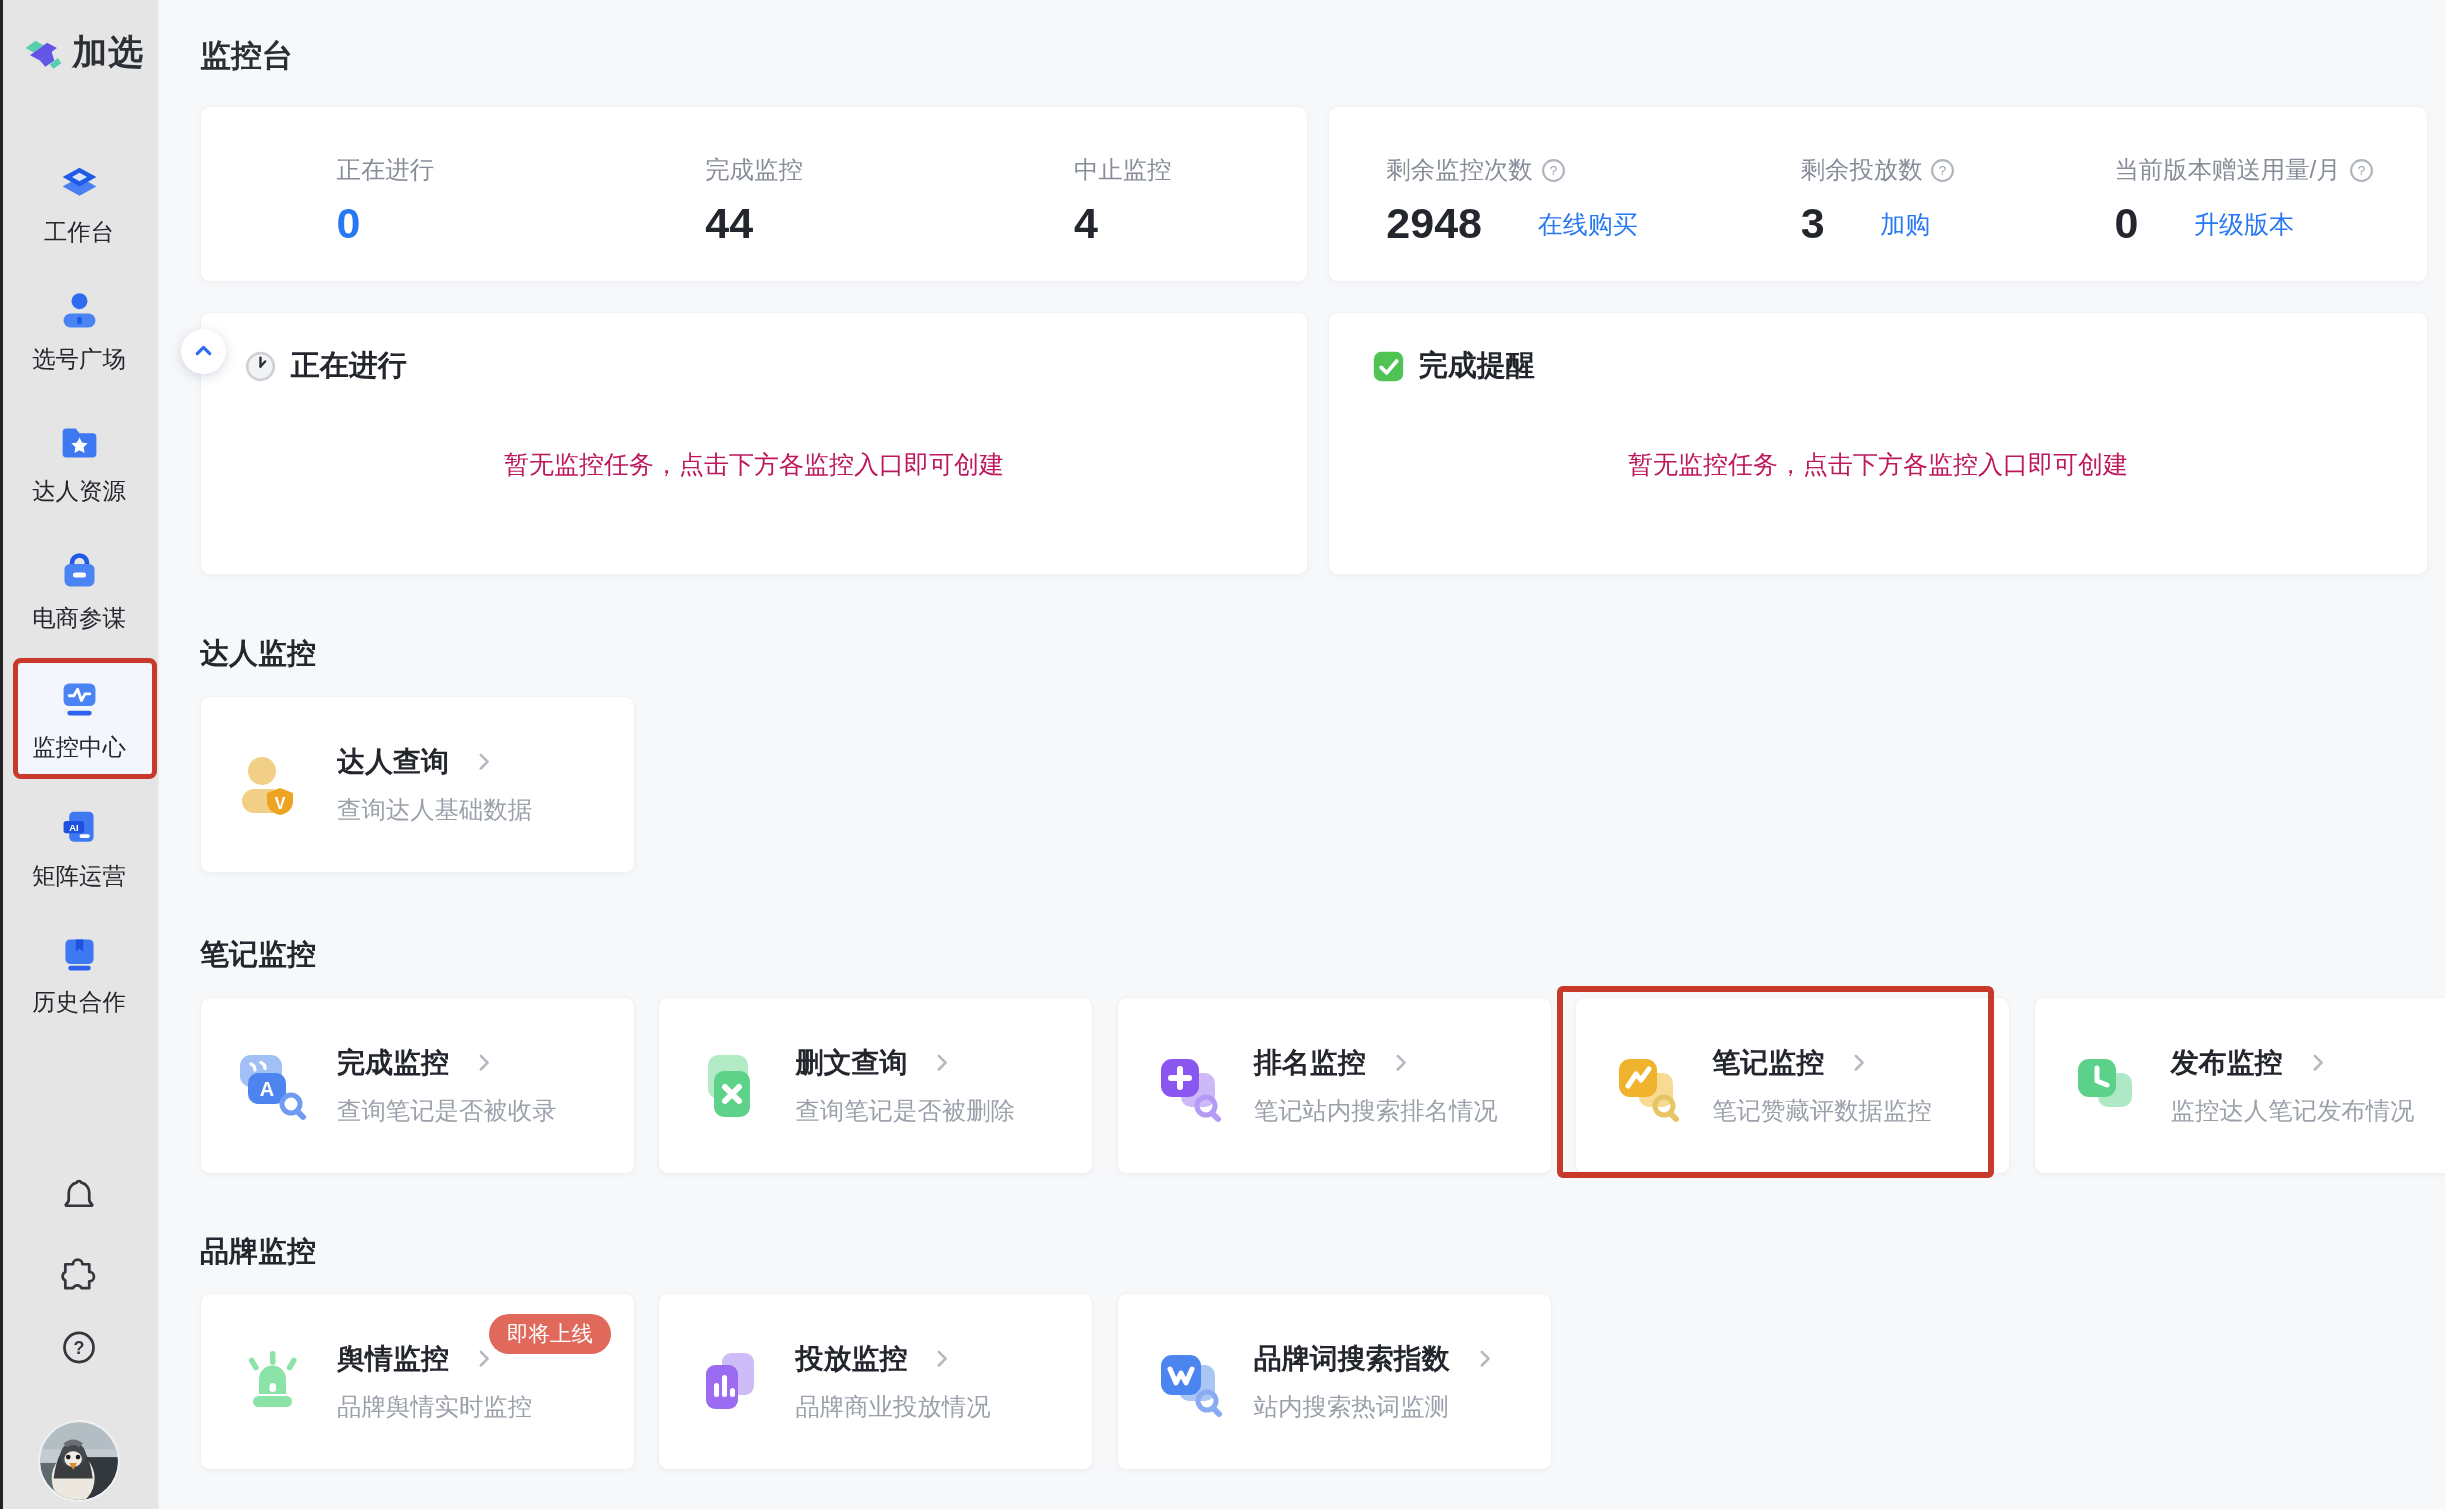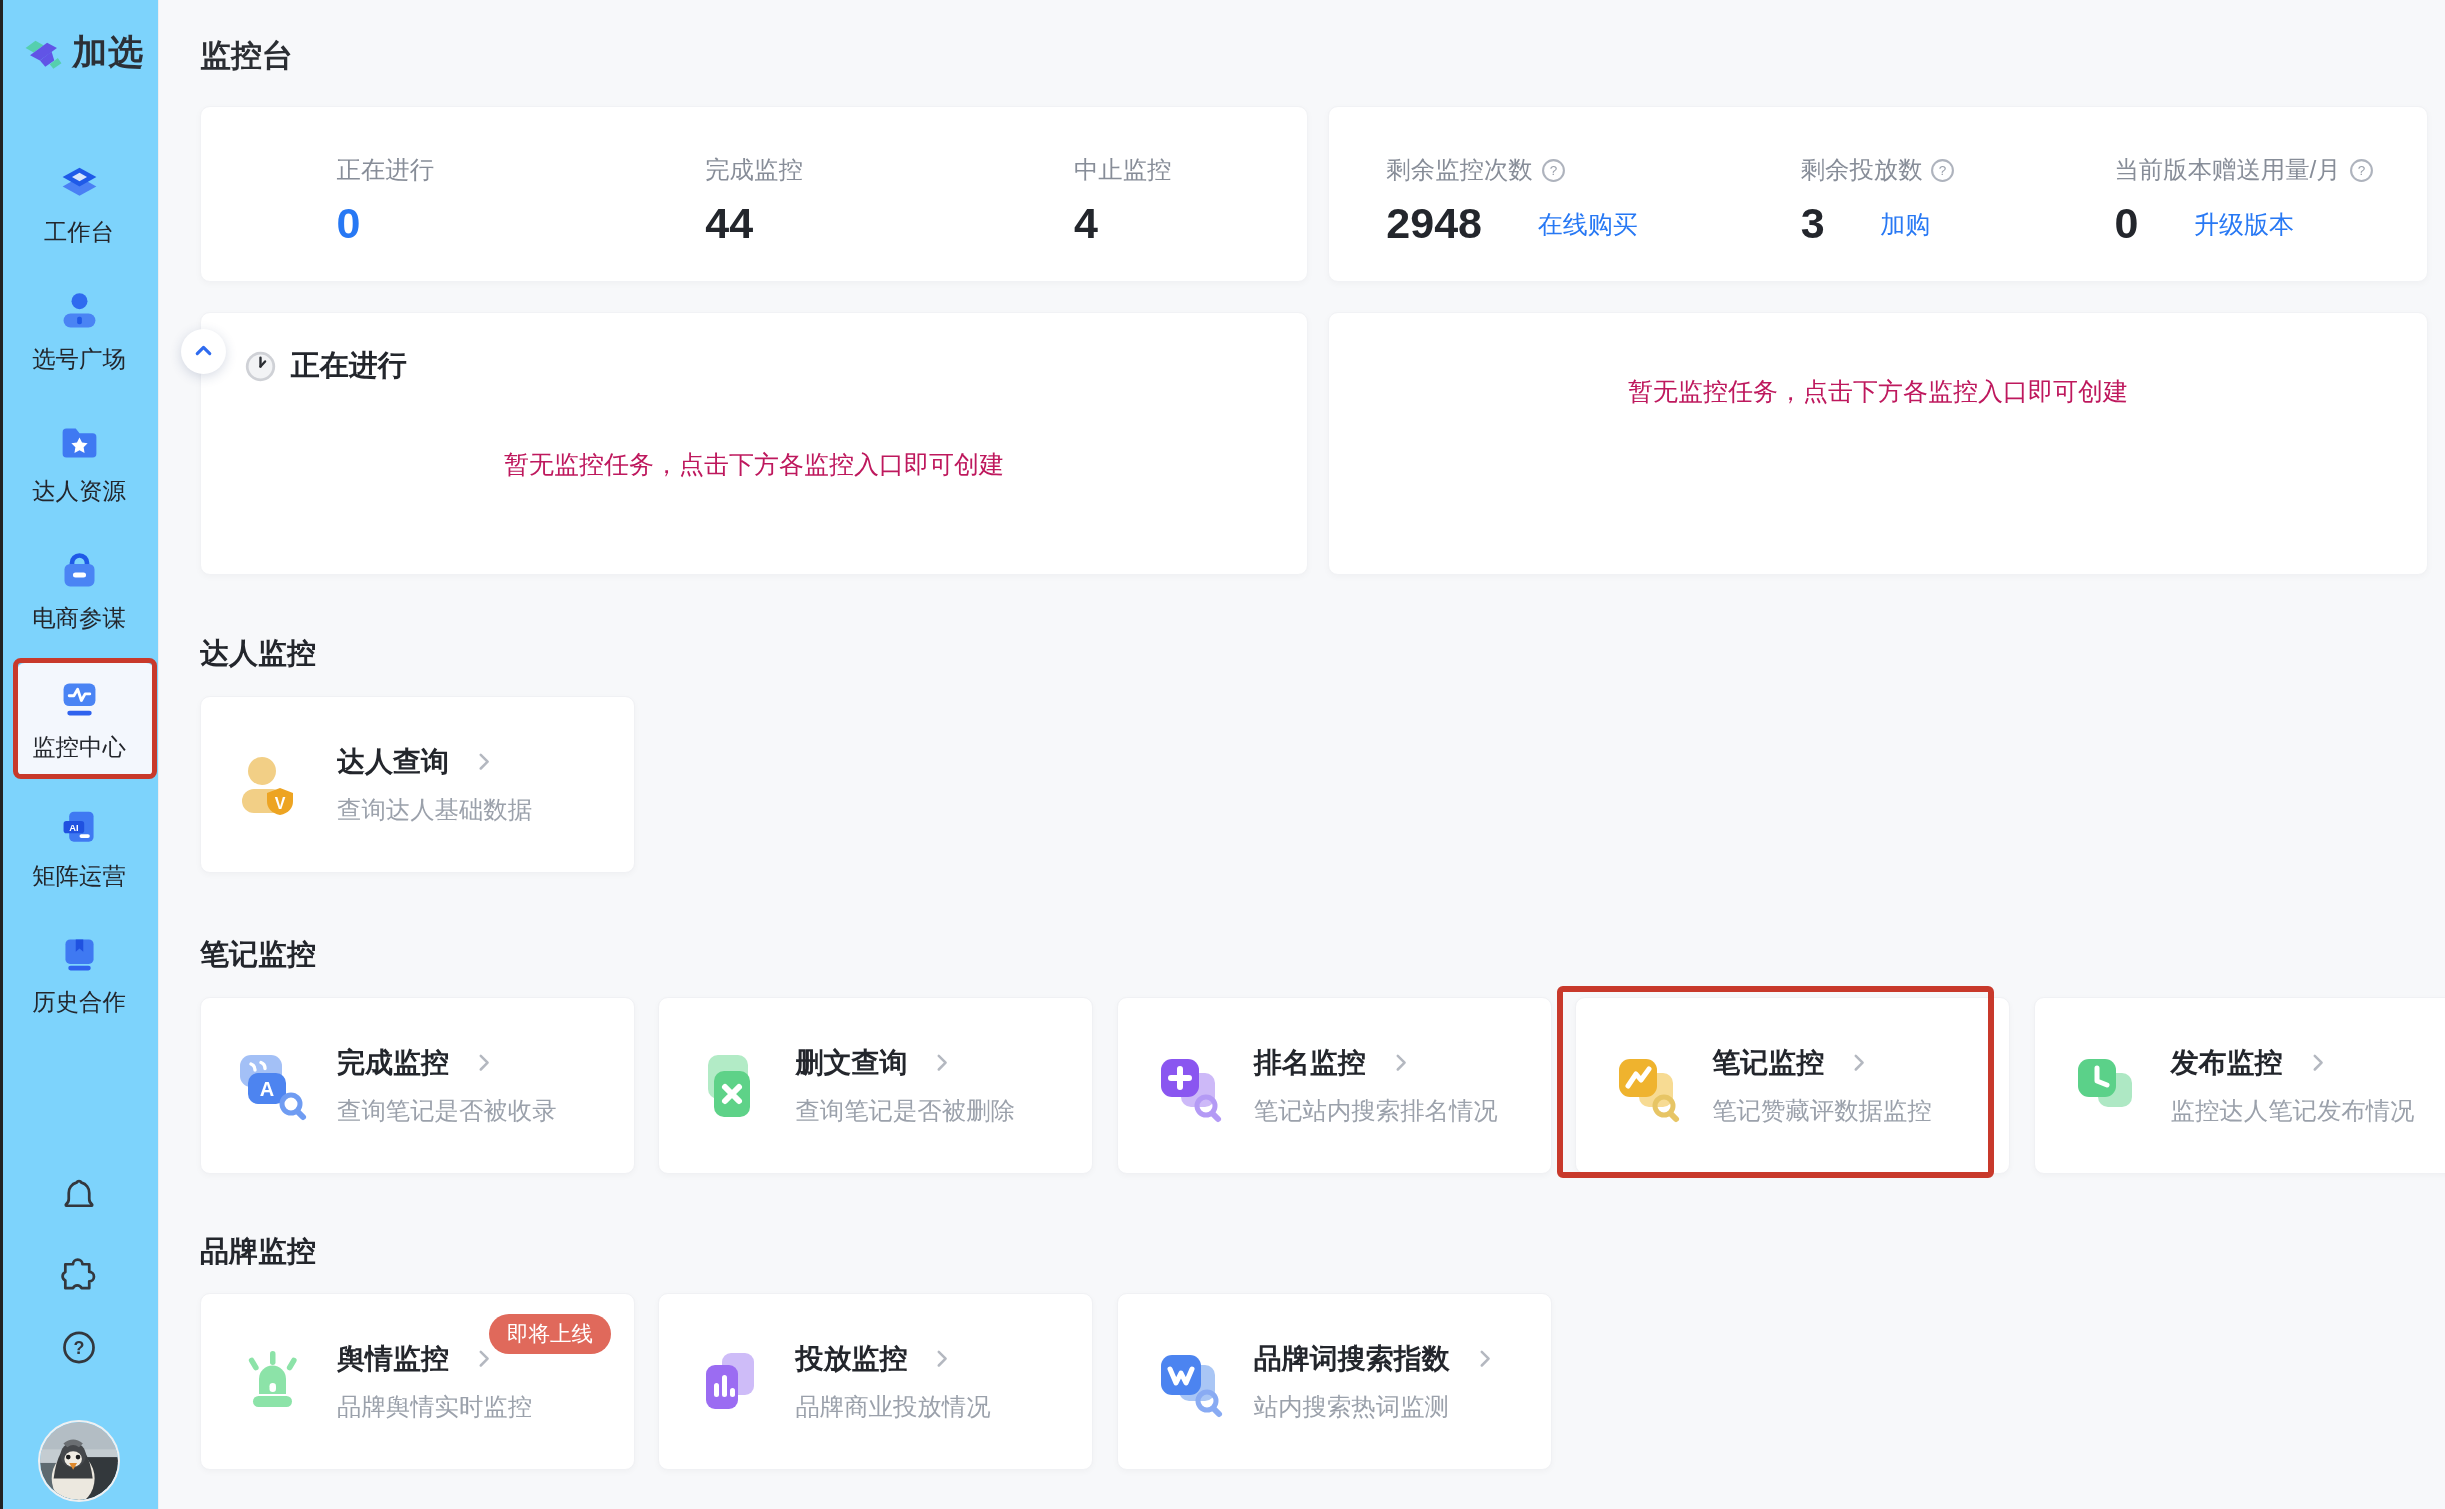--- a/index.html
+++ b/index.html
@@ -6,21 +6,21 @@
   html,body { width:2446px; height:1510px; }
   body {
     position:relative; overflow:hidden;
     background:#f7f8fa;
     font-family:"Liberation Sans","DejaVu Sans",sans-serif;
     color:#23262c;
   }
   .edge { position:absolute; left:0; top:0; width:2.9px; height:100%; background:#222; z-index:40; }
 
   
-  .sidebar { position:absolute; left:0; top:0; width:159px; height:100%; background:#7dd3fc; border-right:1px solid #ededf0; z-index:10; }
+  .sidebar { position:absolute; left:0; top:0; width:159px; height:100%; background:#e5e5e5; border-right:1px solid #ededf0; z-index:10; }
   .logo { position:absolute; left:21.5px; top:29px; display:flex; align-items:center; gap:7.8px; cursor:pointer; }
   .logo-ic svg { width:43px; height:43px; display:block; }
   .logo-text { font-size:35px; font-weight:700; color:#2b2f36; letter-spacing:1px; }
   .active-bg { position:absolute; left:16.6px; top:663px; width:137px; height:113px; background:#f3f7fd; border-radius:7.8px; }
   .side-item { position:absolute; left:0; width:100%; display:flex; flex-direction:column; align-items:center; gap:8.8px; cursor:pointer; }
   .side-ic svg { width:45px; height:45px; display:block; }
   .side-label { font-size:23.4px; color:#23262c; }
   .side-bottom-btn { position:absolute; left:50%; transform:translateX(-50%); width:41px; height:41px; cursor:pointer; }
   .side-bottom-btn svg { width:41px; height:41px; display:block; }
   .avatar { position:absolute; left:40px; top:1422px; width:78px; height:78px; border-radius:50%; overflow:hidden; cursor:pointer; box-shadow:0 0 0 2px #eef0f2; }
@@ -294,20 +294,29 @@
           <line x1="18" y1="18" x2="18" y2="8.5" stroke="#2b2e33" stroke-width="2.6" stroke-linecap="round"></line>
           <line x1="18" y1="18" x2="23" y2="12.5" stroke="#2b2e33" stroke-width="2.6" stroke-linecap="round"></line>
         </svg>
       </span>
     <h3 class="panel-title">正在进行</h3>
   </div>
   <div class="panel-empty">暂无监控任务，点击下方各监控入口即可创建</div>
 </section>
 
 <section class="panel" id="panel-right">
+  <div class="panel-head">
+    <span class="panel-emoji">
+        <svg viewBox="0 0 36 36">
+          <rect x="2" y="2" width="32" height="32" rx="8" fill="#4fc353"></rect>
+          <polyline points="10,19 16,25 27,12" fill="none" stroke="#fff" stroke-width="4" stroke-linecap="round" stroke-linejoin="round"></polyline>
+        </svg>
+      </span>
+    <h3 class="panel-title">完成提醒</h3>
+  </div>
   <div class="panel-empty">暂无监控任务，点击下方各监控入口即可创建</div>
 </section>
 
 <div id="sections">
     <h2 class="sec-title" style="top: 634px;">达人监控</h2>
     <div class="card-row" style="top: 696px;">
       <div class="feature-card">
         <span class="card-ic">
           <svg viewBox="0 0 78 78">
             <circle cx="28" cy="25" r="14" fill="#f2cf86"></circle>

